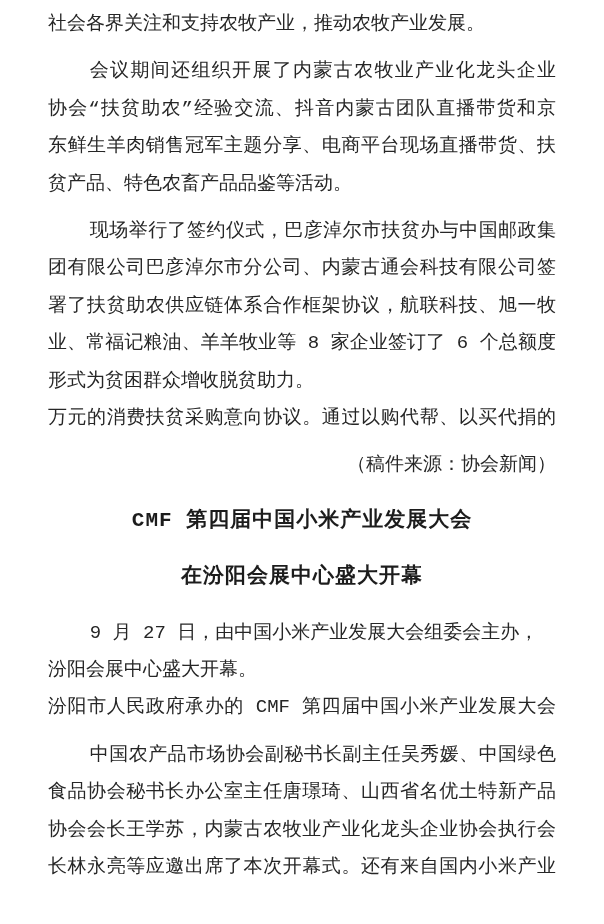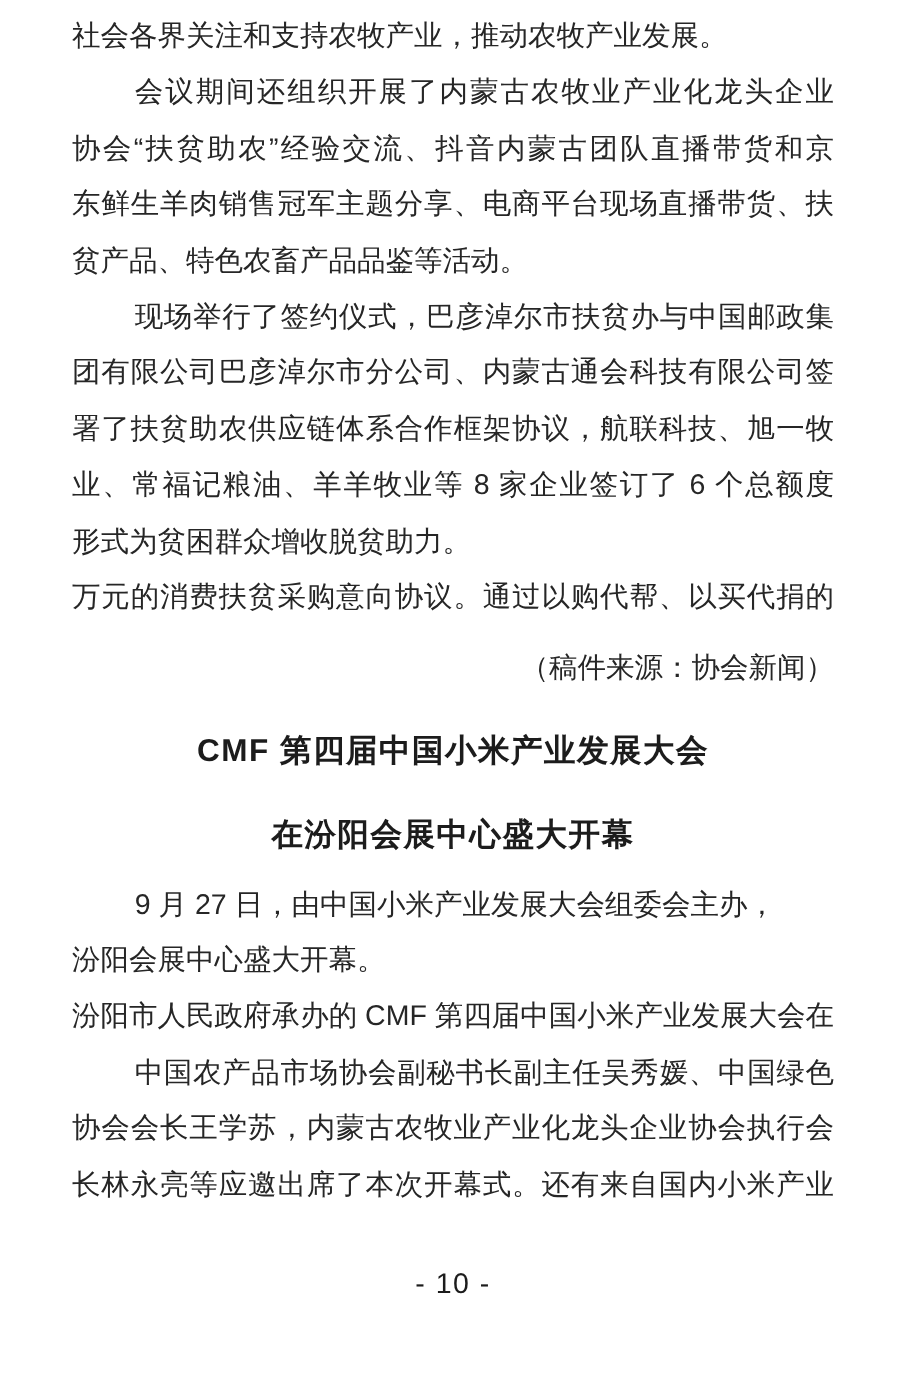--- a/index.html
+++ b/index.html
@@ -6,34 +6,34 @@
     margin: 0;
     padding: 0;
     background: #ffffff;
   }
   .page {
     position: relative;
     width: 604px;
     height: 924px;
     box-sizing: border-box;
     background: #ffffff;
-    font-family: Liberation Sans, sans-serif;
+    font-family: Liberation Mono, monospace;
     color: #262626;
     padding: 6px 48px 0 48px;
     overflow: hidden;
   }
   .line {
     font-size: 19px;
     line-height: 37.4px;
     height: 37.4px;
     text-align: justify;
     text-align-last: justify;
     overflow: hidden;
   }
-  .line.indent { text-indent: 2.2em; }
+  .line.indent { text-indent: 2.2em; margin-top: 10px; }
   .line.endp {
     text-align: left;
     text-align-last: left;
   }
   .source-line {
     font-size: 19px;
     line-height: 37.4px;
     height: 37.4px;
     text-align: center;
     text-align-last: right;
@@ -82,19 +82,20 @@
   <div class="article-title">
     <div>CMF 第四届中国小米产业发展大会</div>
     <div>在汾阳会展中心盛大开幕</div>
   </div>
 
   <div>
     <div class="line indent endp">9 月 27 日，由中国小米产业发展大会组委会主办，</div>
     <div class="line endp">汾阳会展中心盛大开幕。</div>
     <div class="line">汾阳市人民政府承办的 CMF 第四届中国小米产业发展大会在</div>
     <div class="line indent">中国农产品市场协会副秘书长副主任吴秀媛、中国绿色</div>
+    <div class="line">食品协会秘书长办公室主任唐璟琦、山西省名优土特新产品</div>
     <div class="line">协会会长王学苏，内蒙古农牧业产业化龙头企业协会执行会</div>
     <div class="line">长林永亮等应邀出席了本次开幕式。还有来自国内小米产业</div>
   </div>
 
   <div class="page-number">- 10 -</div>
 
 </div>
 
 </body></html>

